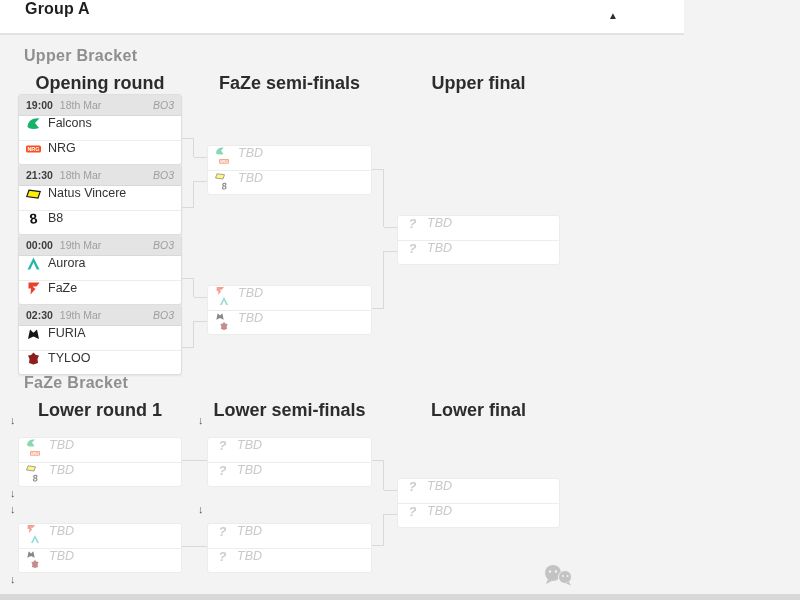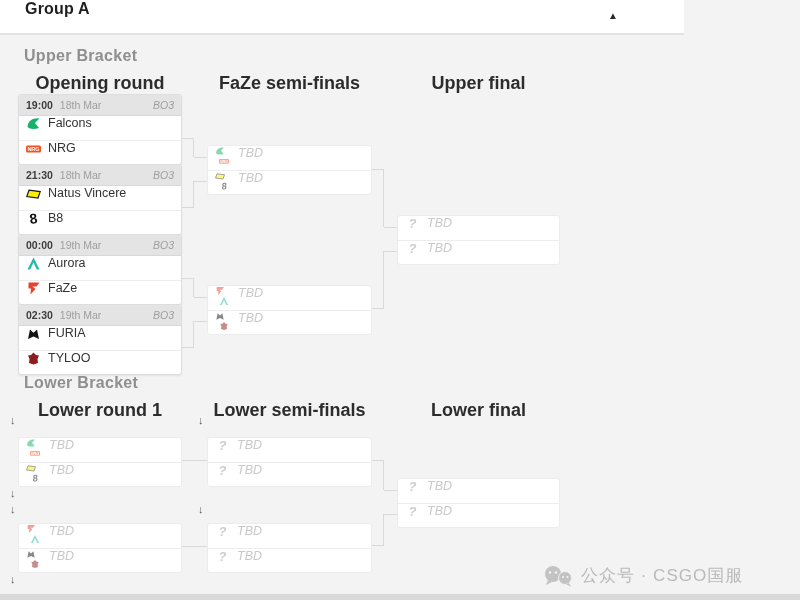--- a/index.html
+++ b/index.html
@@ -234,21 +234,21 @@
       <span class="tname tbdtxt">TBD</span>
     </div>
     <div class="trow">
       <svg class="ticon">
           <use href="#i-q"></use>
         </svg>
       <span class="tname tbdtxt">TBD</span>
     </div>
   </div>
 
-  <div class="seclabel" style="left:24px;top:374px">Lower Bracket</div>
+  <div class="seclabel" style="left:24px;top:374px">FaZe Bracket</div>
   <div class="colhead" style="left:18px;top:400px">Lower round 1</div>
   <div class="colhead" style="left:207px;top:400px;width:165px">Lower semi-finals</div>
   <div class="colhead" style="left:397px;top:400px;width:163px">Lower final</div>
 
   <div class="match tbd" style="left:18px;top:437px">
     <div class="trow">
       <span class="stack">
         <svg class="mini m1">
             <use href="#i-falcons"></use>
           </svg>
@@ -372,17 +372,16 @@
     <svg class="wmicon" viewBox="0 0 30 22">
       <circle cx="10" cy="9" r="8" fill="#c3c3c3"></circle>
       <polygon points="5,15 3,20 9,17" fill="#c3c3c3"></polygon>
       <circle cx="7" cy="7.5" r="1.2" fill="#f3f3f3"></circle>
       <circle cx="13" cy="7.5" r="1.2" fill="#f3f3f3"></circle>
       <circle cx="22" cy="13" r="6.5" fill="#c3c3c3" stroke="#f3f3f3" stroke-width="1"></circle>
       <polygon points="26,18 28,21.5 23,19.5" fill="#c3c3c3"></polygon>
       <circle cx="20" cy="12" r="1" fill="#f3f3f3"></circle>
       <circle cx="24.5" cy="12" r="1" fill="#f3f3f3"></circle>
     </svg>
-    <span>公众号 · CSGO国服</span>
   </div>
 
   <div class="bstrip"></div>
 </div>
 
 </body></html>

